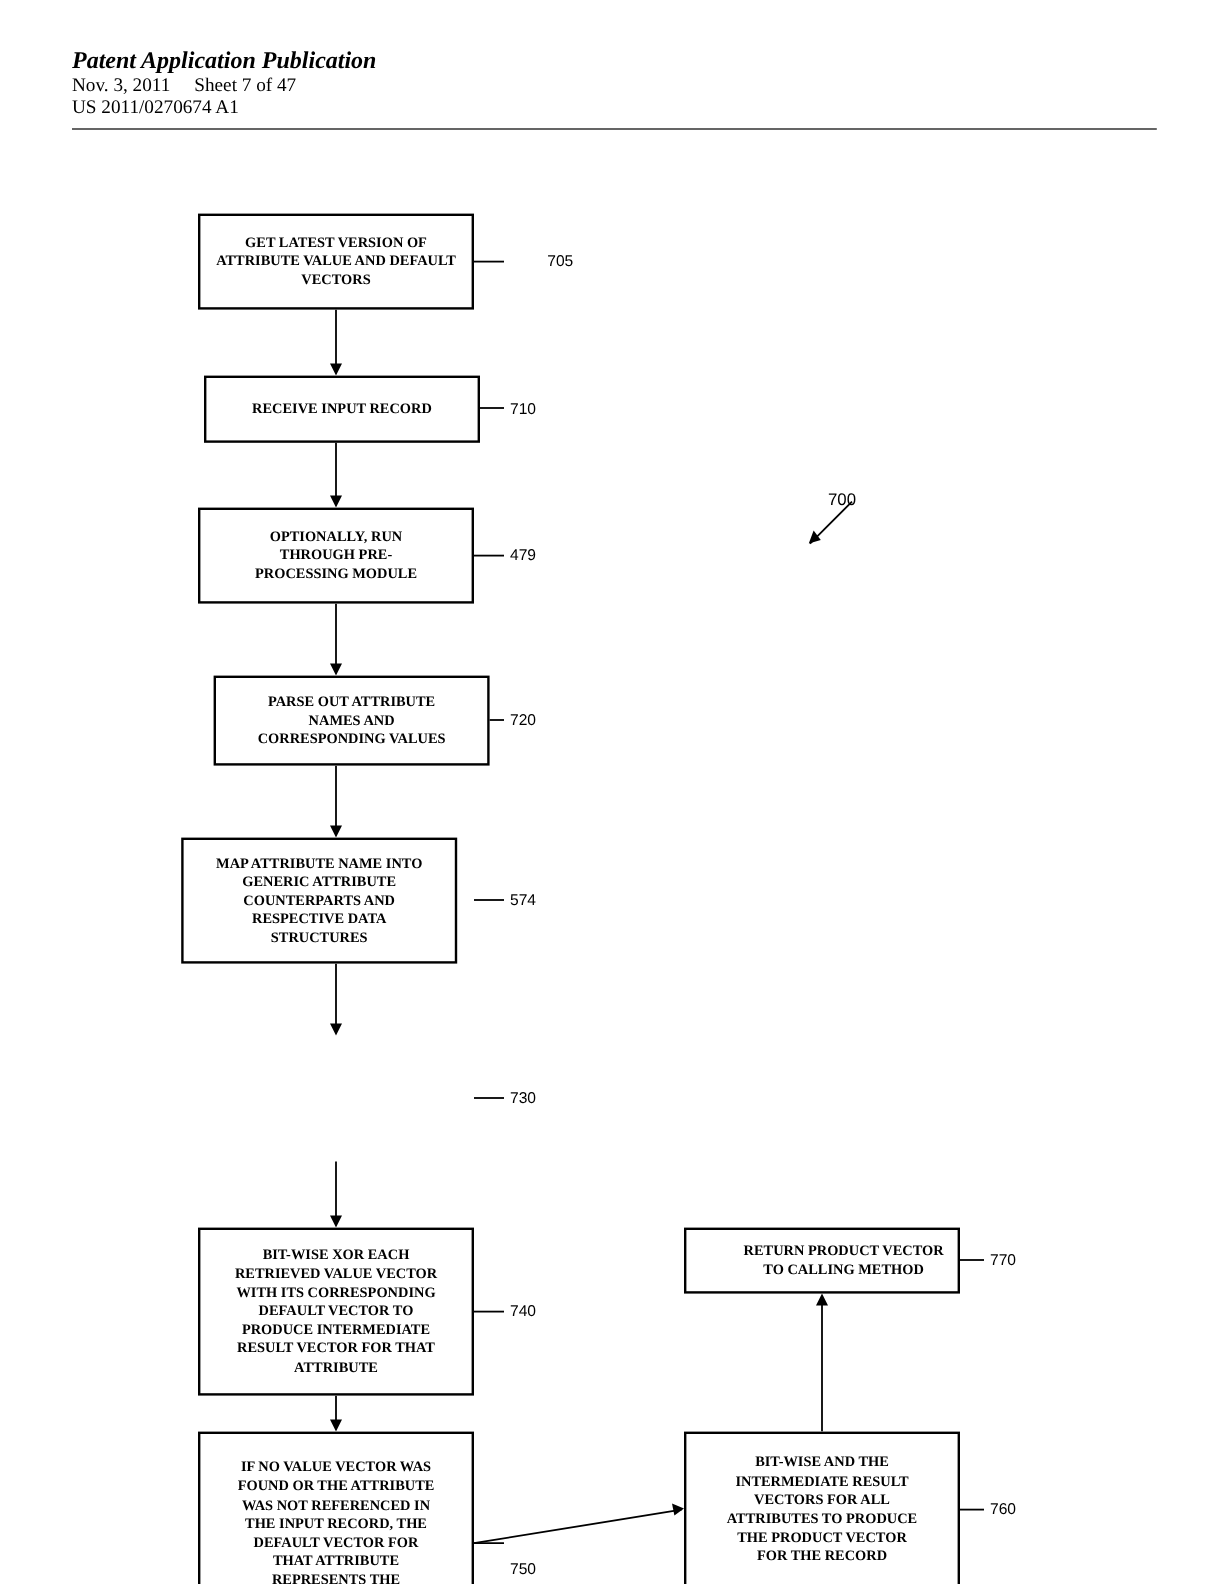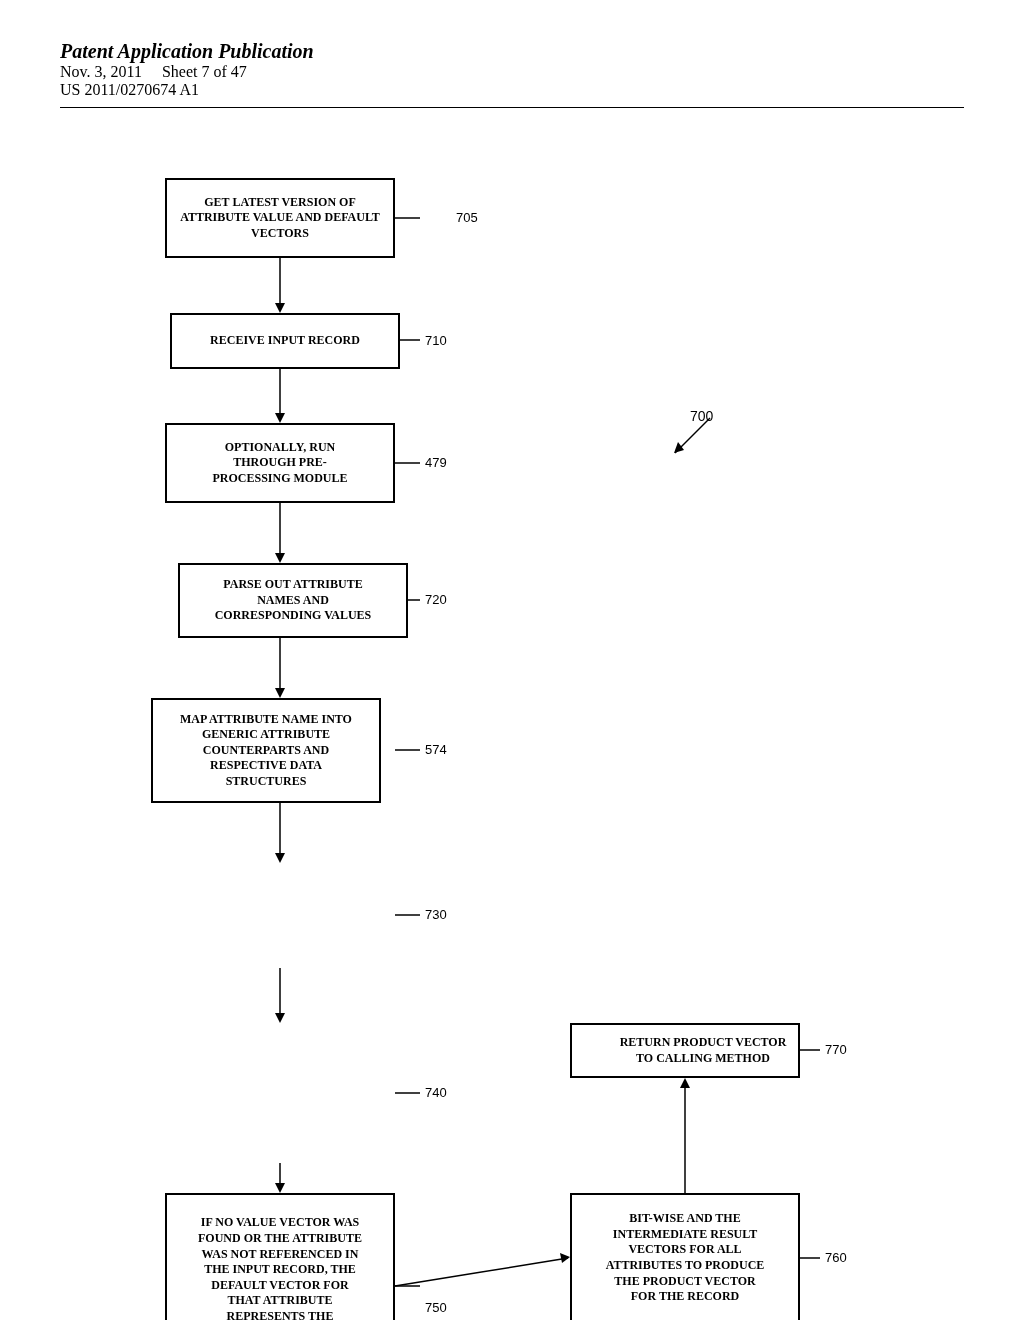--- a/index.html
+++ b/index.html
@@ -167,20 +167,23 @@
     </div>
     <div class="label" style="left:365px; top:444px;">720</div>
 
     <div class="flow-box" style="left:91px; top:550px; width:230px; height:105px;">
       <span>MAP ATTRIBUTE NAME INTO<br>GENERIC ATTRIBUTE<br>COUNTERPARTS AND<br>RESPECTIVE DATA<br>STRUCTURES</span>
     </div>
     <div class="label" style="left:365px; top:594px;">574</div>
 
     <div class="label" style="left:365px; top:759px;">730</div>
 
+    <div class="flow-box" style="left:105px; top:875px; width:230px; height:140px;">
+      <span>BIT-WISE XOR EACH<br>RETRIEVED VALUE VECTOR<br>WITH ITS CORRESPONDING<br>DEFAULT VECTOR TO<br>PRODUCE INTERMEDIATE<br>RESULT VECTOR FOR THAT<br>ATTRIBUTE</span>
+    </div>
     <div class="label" style="left:365px; top:937px;">740</div>
 
     <div class="flow-box" style="left:105px; top:1045px; width:230px; height:185px;">
       <span>IF NO VALUE VECTOR WAS<br>FOUND OR THE ATTRIBUTE<br>WAS NOT REFERENCED IN<br>THE INPUT RECORD, THE<br>DEFAULT VECTOR FOR<br>THAT ATTRIBUTE<br>REPRESENTS THE<br>INTERMEDIATE RESULT<br>VECTOR</span>
     </div>
     <div class="label" style="left:365px; top:1152px;text-align:center;">750</div>
 
     <div class="flow-box" style="left:510px; top:1045px; width:230px; height:130px;">
       <span>BIT-WISE AND THE<br>INTERMEDIATE RESULT<br>VECTORS FOR ALL<br>ATTRIBUTES TO PRODUCE<br>THE PRODUCT VECTOR<br>FOR THE RECORD</span>
     </div>

